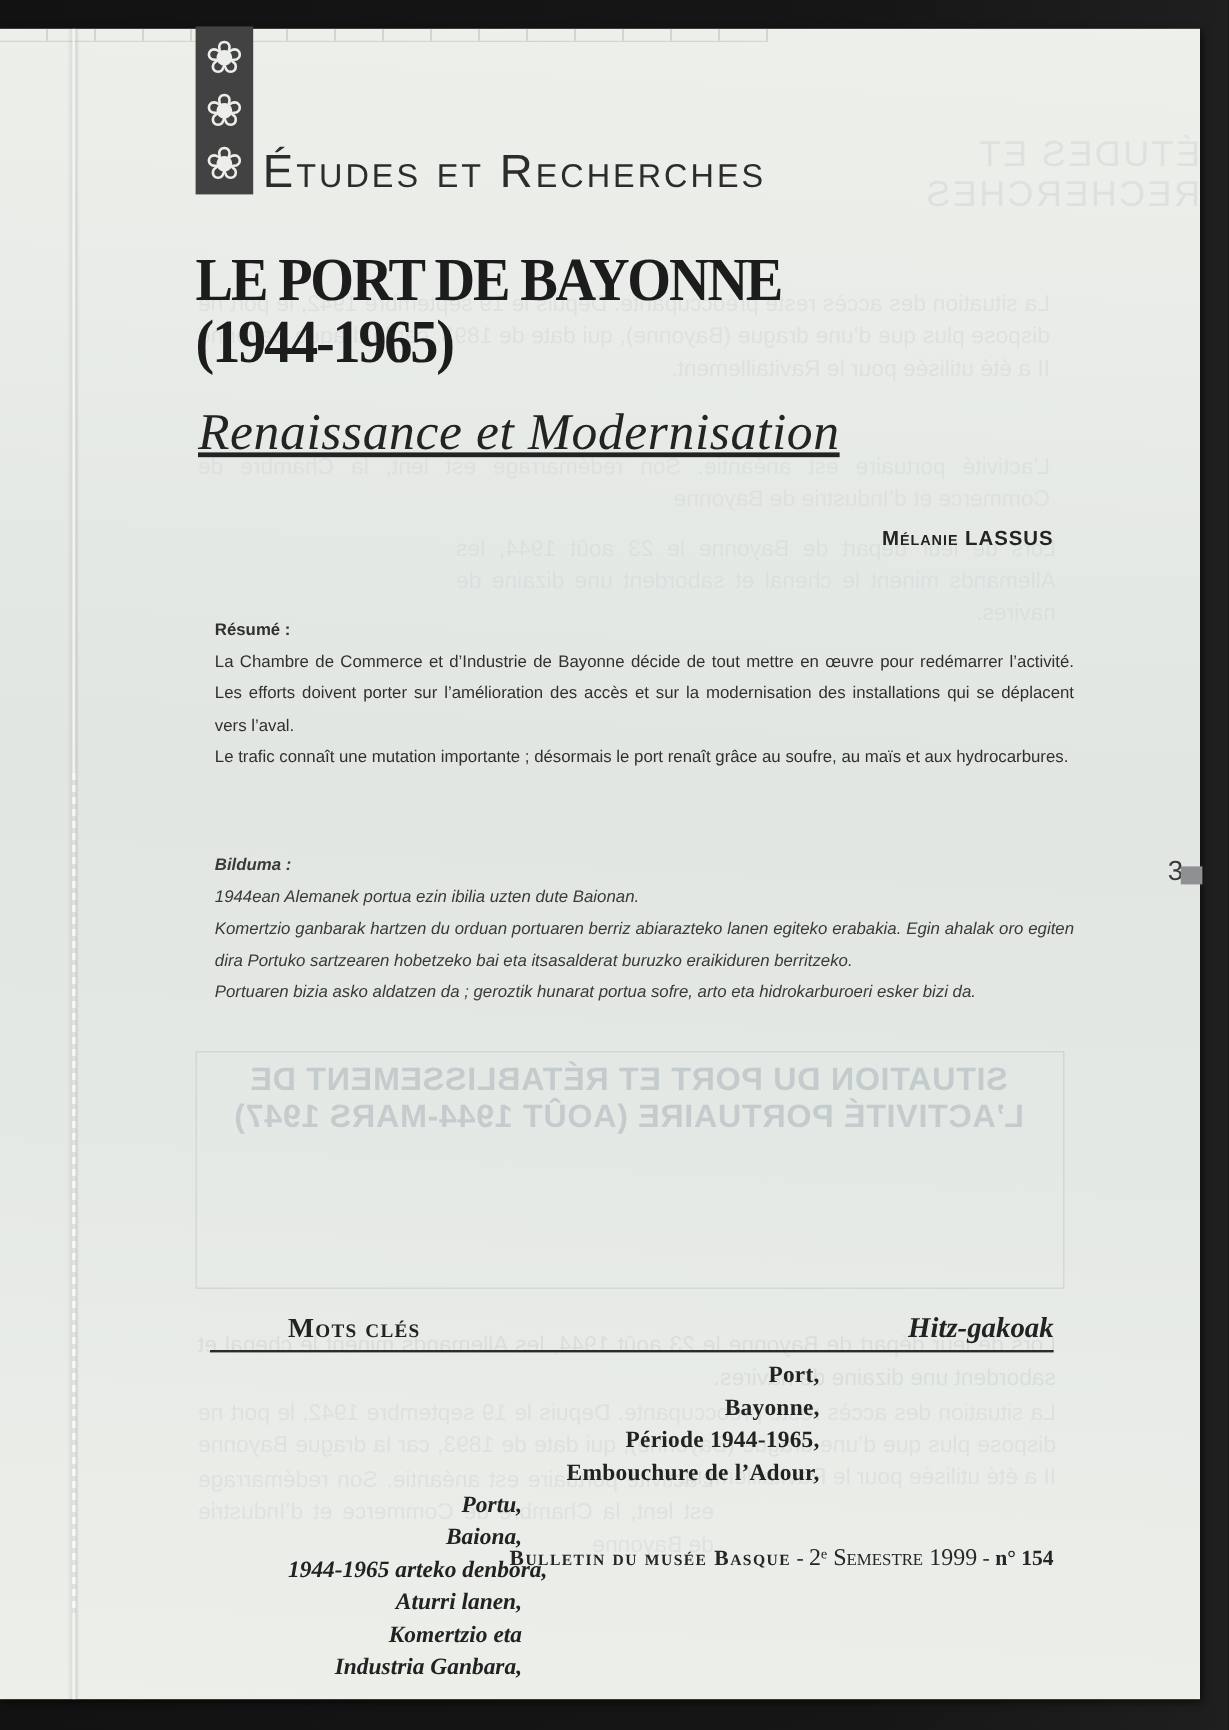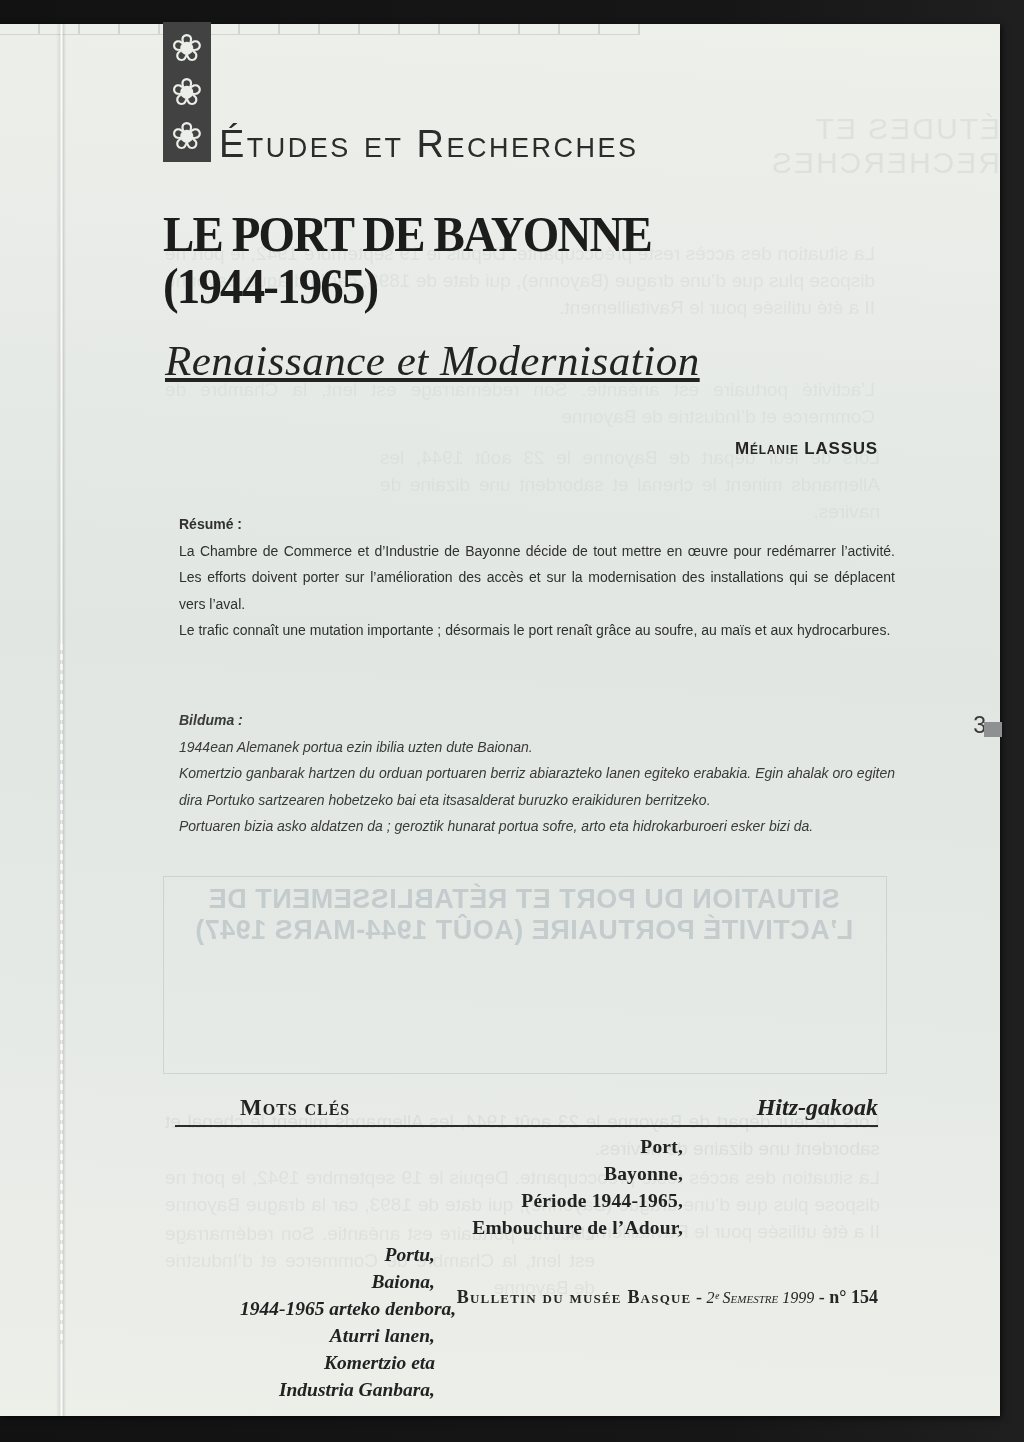--- a/index.html
+++ b/index.html
@@ -105,21 +105,21 @@
     font-family:"Liberation Serif","DejaVu Serif",serif;
     font-style:italic;font-weight:700;font-size:19.5px;line-height:27px;
   }
   
   .footer{
     position:absolute;left:300px;top:1263px;width:578px;
     text-align:right;color:#262626;
     font-family:"Liberation Serif","DejaVu Serif",serif;font-size:18px;
   }
   .footer .journal{font-variant:small-caps;font-weight:700;letter-spacing:1.2px;}
-  .footer .issue{font-style:italic;font-variant:small-caps;font-size:16px;}
+  .footer .issue{font-variant:small-caps;font-size:20px;}
   .footer .num{font-weight:600;}
   
   .bleed{
     position:absolute;color:#7e8c98;
     transform:scaleX(-1);
     filter:blur(.6px);
     pointer-events:none;
   }
   .bleed-header{left:600px;top:88px;width:400px;font-size:30px;font-variant:small-caps;letter-spacing:2px;opacity:.12;text-align:left;}
   .bleed-par{font-size:19px;line-height:27px;text-align:justify;opacity:.12;}

